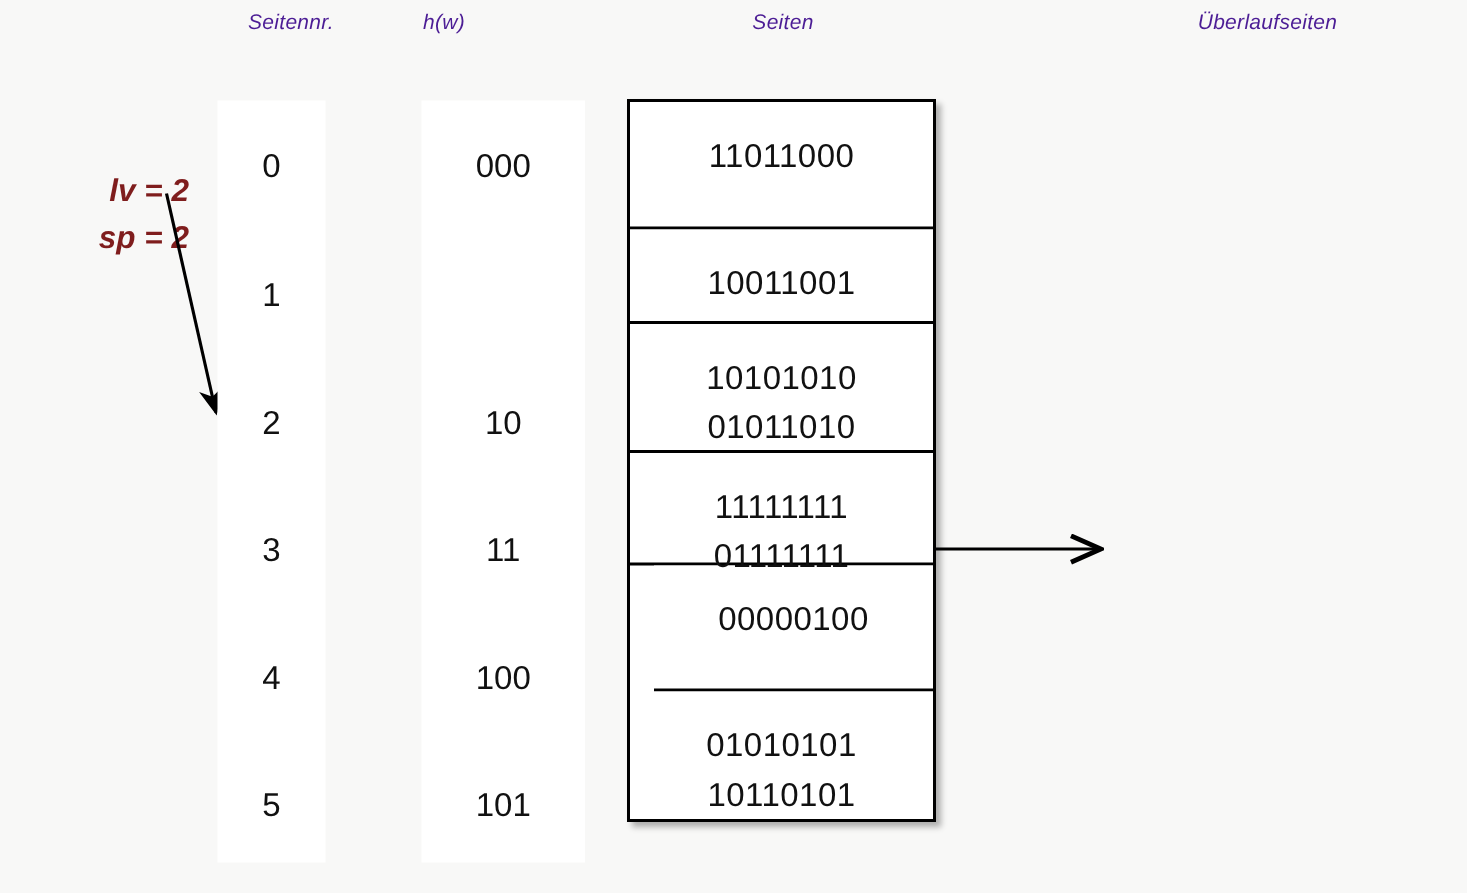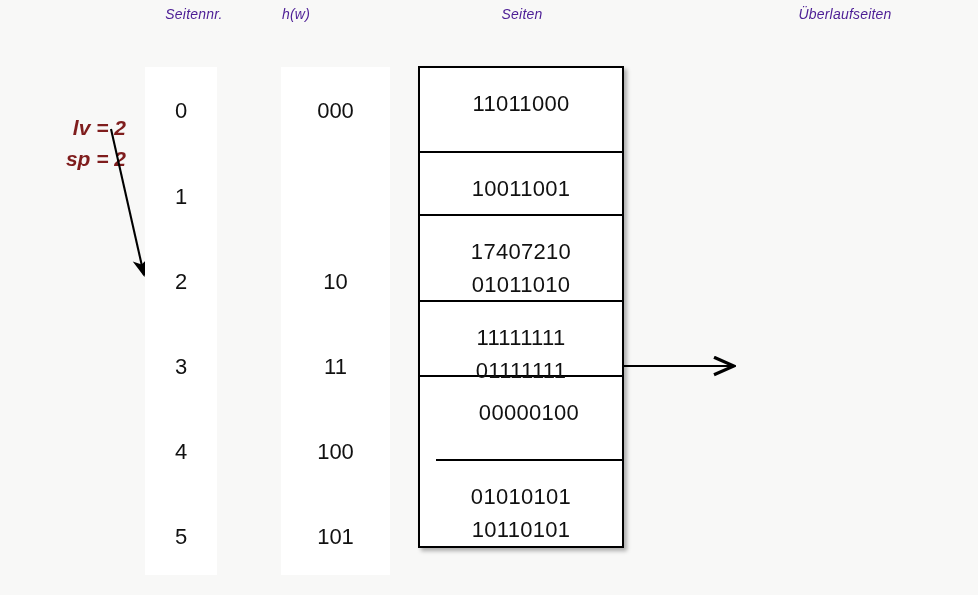--- a/index.html
+++ b/index.html
@@ -179,21 +179,21 @@
   <div class="list-cell" style="left:281px;width:109px;top:526px;">101</div>
 
   <div id="pages-table">
     <div class="page-row" style="height:85px;">
       <div class="page-entry">11011000</div>
     </div>
     <div class="page-row" style="height:63px;">
       <div class="page-entry">10011001</div>
     </div>
     <div class="page-row" style="height:86px;">
-      <div class="page-entry">17407210</div>
+      <div class="page-entry">10101010</div>
       <div class="page-entry">01011010</div>
     </div>
     <div class="page-row" style="height:75px;">
       <div class="page-entry">11111111</div>
       <div class="page-entry">01111111</div>
     </div>
     <div class="page-row" style="height:84px;margin-left:16px;">
       <div class="page-entry">00000100</div>
     </div>
     <div class="page-row" style="height:85px;">

